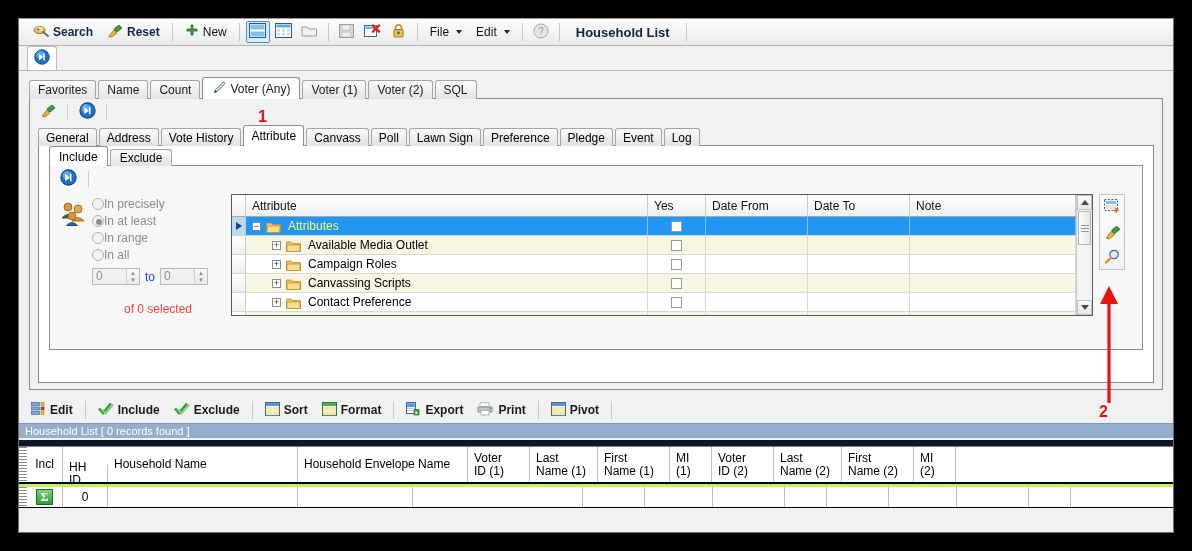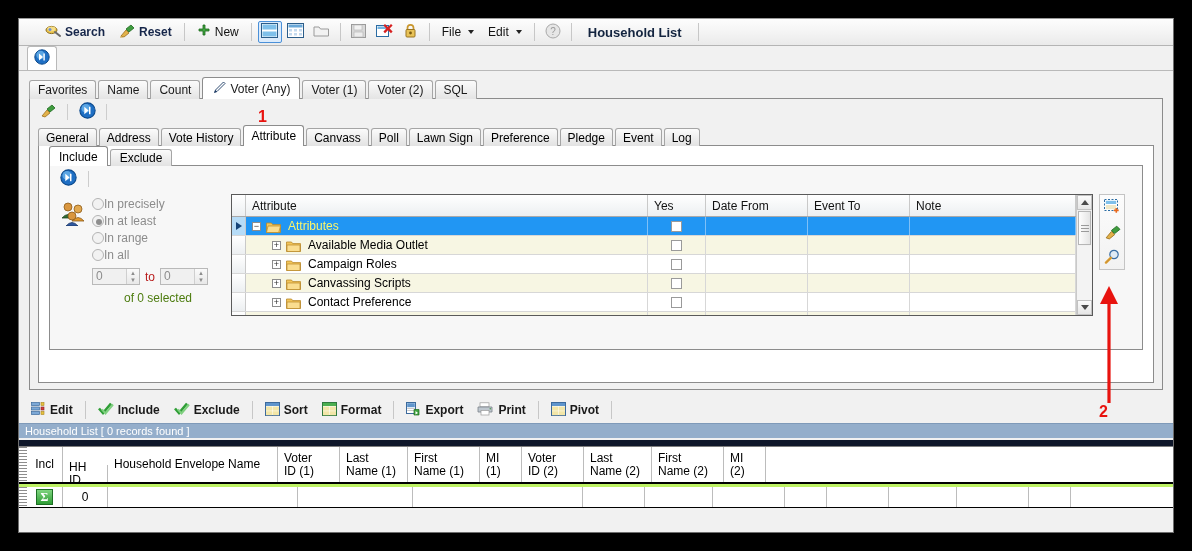--- a/index.html
+++ b/index.html
@@ -24,21 +24,21 @@
     border-top-color: #9b9b9b;
     overflow: hidden;
   }
 
   
   .toolbar {
     height: 27px;
     background: linear-gradient(to bottom,#fdfdfd 0%,#f4f4f4 50%,#eaeaea 100%);
     border-bottom: 1px solid #b4b4b4;
     display: flex; align-items: center;
-    padding: 0 20px;
+    padding: 0 8px;
     gap: 2px;
   }
   .tb-btn {
     display: flex; align-items: center; gap: 4px;
     padding: 2px 5px; height: 22px;
     border: 1px solid transparent; border-radius: 2px;
     cursor: default; white-space: nowrap;
   }
   .tb-btn .lbl { font-size: 12px; font-weight: bold; color: #16264a; }
   .tb-btn.plain .lbl { font-weight: normal; color: #111; }
@@ -148,22 +148,22 @@
     content:"";position:absolute;left:3px;top:3px;width:6px;height:6px;border-radius:50%;
     background:#8e8e8e;
   }
   .radio-lbl{font-size:12px;color:#8c8c8c;}
   .spin-row{display:flex;align-items:center;gap:5px;margin-top:4px;}
   .spin{display:flex;align-items:stretch;width:48px;height:17px;border:1px solid #b9b9b9;background:#f0f0f0;}
   .spin .val{flex:1;padding:0 3px;font-size:12px;color:#8c8c8c;line-height:15px;}
   .spin .btns{width:13px;border-left:1px solid #cfcfcf;display:flex;flex-direction:column;
      background:linear-gradient(to bottom,#fafafa,#e8e8e8);}
   .spin .btns div{flex:1;display:flex;align-items:center;justify-content:center;font-size:6px;color:#8c8c8c;}
-  .tolbl{font-size:12px;color:#b91c1c;}
-  .ofsel{font-size:12px;color:#4d7c0f;text-align:center;margin-top:4px;padding-left:16px;}
+  .tolbl{font-size:12px;color:#1d4ed8;}
+  .ofsel{font-size:12px;color:#ef4444;text-align:center;margin-top:15px;padding-left:16px;}
 
   
   .gridwrap{ border:1px solid #5a5a5a; background:#fff; width:862px; height:122px; display:flex; }
   .gridmain{flex:1;overflow:hidden;position:relative;}
   .ghead{display:flex;height:22px;background:linear-gradient(to bottom,#ffffff,#eceff1);
      border-bottom:1px solid #a9a9a9;}
   .gh{display:flex;align-items:center;padding:0 6px;font-size:12px;color:#111;
      border-right:1px solid #c9c9c9;}
   .grow{display:flex;height:19px;border-bottom:1px solid #d7d7d7;}
   .gc{border-right:1px solid #d7d7d7;display:flex;align-items:center;padding:0 4px;overflow:hidden;}
@@ -558,21 +558,21 @@
                   <div class="gh" style="width:402px">
                     <span>Attribute</span>
                   </div>
                   <div class="gh" style="width:58px">
                     <span>Yes</span>
                   </div>
                   <div class="gh" style="width:102px">
                     <span>Date From</span>
                   </div>
                   <div class="gh" style="width:102px">
-                    <span>Event To</span>
+                    <span>Date To</span>
                   </div>
                   <div class="gh" style="flex:1">
                     <span>Note</span>
                   </div>
                 </div>
 
                 <div class="grow sel">
                   <div class="rowhandle act">
                       <span class="tri"></span>
                     </div>
@@ -860,20 +860,23 @@
     </div>
 
     <div class="results">
       <div class="rhead">
         <div class="gripper"></div>
         <div class="rh" style="width:36px;justify-content:center;">
             <span>Incl</span>
           </div>
         <div class="rh" style="width:45px;white-space:pre-line;margin-top:18px;"><span>HH
 ID</span></div>
+        <div class="rh" style="width:190px;">
+            <span>Household Name</span>
+          </div>
         <div class="rh" style="width:170px;">
             <span>Household Envelope Name</span>
           </div>
         <div class="rh" style="width:62px;white-space:pre-line;"><span>Voter
 ID (1)</span></div>
         <div class="rh" style="width:68px;white-space:pre-line;"><span>Last
 Name (1)</span></div>
         <div class="rh" style="width:72px;white-space:pre-line;"><span>First
 Name (1)</span></div>
         <div class="rh" style="width:42px;">

